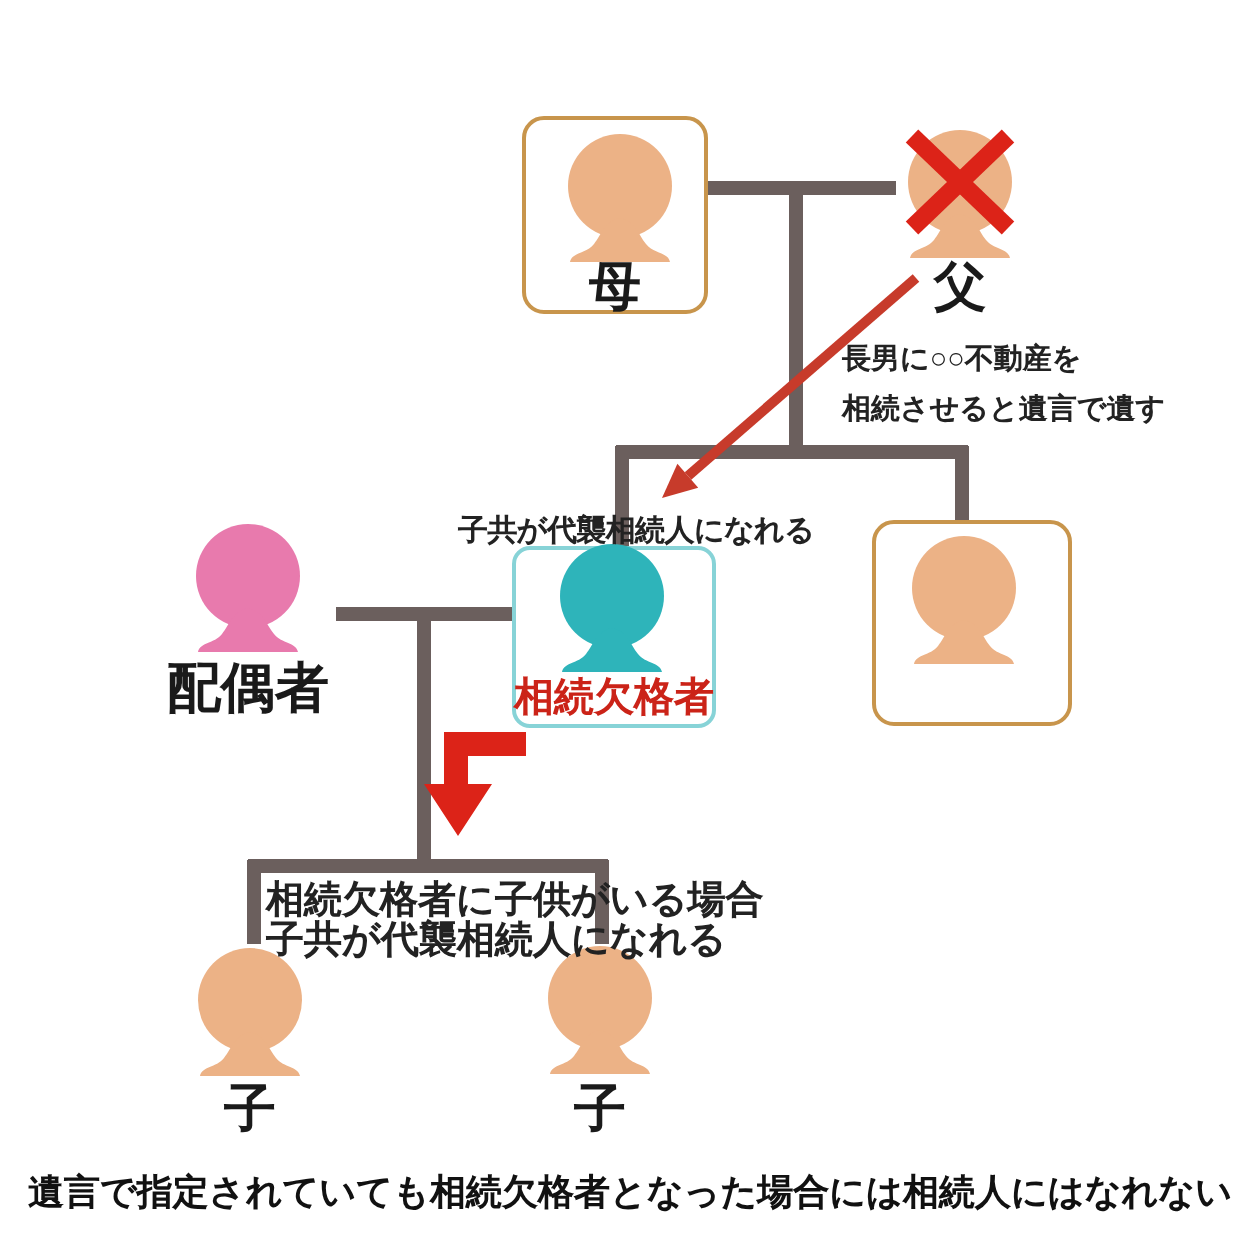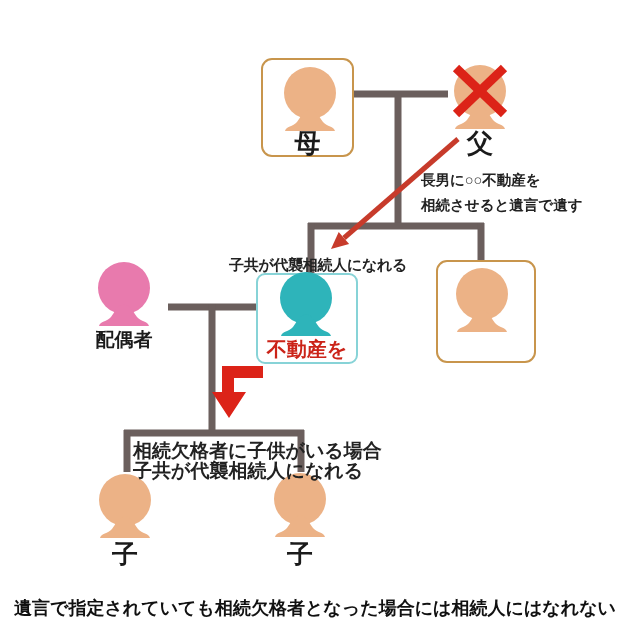--- a/index.html
+++ b/index.html
@@ -3,29 +3,29 @@
 <meta charset="utf-8">
 <style>
   html,body{margin:0;padding:0;background:#ffffff;}
   #stage{
     position:relative;width:630px;height:630px;background:#ffffff;overflow:hidden;
     font-family:"Liberation Sans","DejaVu Sans",sans-serif;
   }
   #diagram-svg{position:absolute;left:0;top:0;}
   .lbl{position:absolute;font-weight:700;color:#1a1a1a;text-align:center;line-height:1.1;}
   .lbl-big{font-size:26px;}
-  .lbl-mid{font-size:19px;}
+  .lbl-mid{font-size:27px;}
   .lbl-red{font-size:20px;color:#cb2318;}
   .note{position:absolute;font-weight:700;color:#222222;white-space:pre-line;text-align:left;}
   .note-will{left:421px;top:168px;font-size:14.5px;line-height:25px;}
   .note-after{left:229px;top:256px;font-size:15px;letter-spacing:-0.3px;}
   .note-sub{left:133px;top:441px;font-size:19px;line-height:20px;}
   .caption{
     position:absolute;left:0;top:584px;width:630px;text-align:center;
-    font-size:18px;font-weight:700;color:#111111;letter-spacing:0;margin-top:12px;
+    font-size:18px;font-weight:700;color:#111111;letter-spacing:0;
   }
 </style>
 </head>
 <body>
 
 <div id="stage">
 
   <svg id="diagram-svg" width="630" height="630" viewBox="0 0 630 630">
 
     <g>
@@ -83,21 +83,21 @@
       <line x1="458" y1="139" x2="344" y2="238" stroke-width="5" stroke="#c73b2b"></line>
       <polygon points="331,249 338.7,231.9 349.1,243.9" fill="#c73b2b"></polygon>
     </g>
 
     <polygon points="222,366 263,366 263,378 234,378 234,392 246,392 229,418 212,392 222,392" fill="#dc2318"></polygon>
   </svg>
 
   <div class="lbl lbl-big" style="left:262px;top:129px;width:91px;">母</div>
   <div class="lbl lbl-big" style="left:440px;top:129px;width:80px;">父</div>
   <div class="lbl lbl-mid" style="left:69px;top:330px;width:110px;">配偶者</div>
-  <div class="lbl lbl-red" style="left:257px;top:338px;width:100px;">不動産を</div>
+  <div class="lbl lbl-red" style="left:257px;top:338px;width:100px;">相続欠格者</div>
   <div class="lbl lbl-big" style="left:94px;top:540px;width:62px;">子</div>
   <div class="lbl lbl-big" style="left:269px;top:540px;width:62px;">子</div>
 
   <div class="note note-will">長男に○○不動産を
 相続させると遺言で遺す</div>
   <div class="note note-after">子共が代襲相続人になれる</div>
   <div class="note note-sub">相続欠格者に子供がいる場合
 子共が代襲相続人になれる</div>
 
   <div class="caption">遺言で指定されていても相続欠格者となった場合には相続人にはなれない</div>

